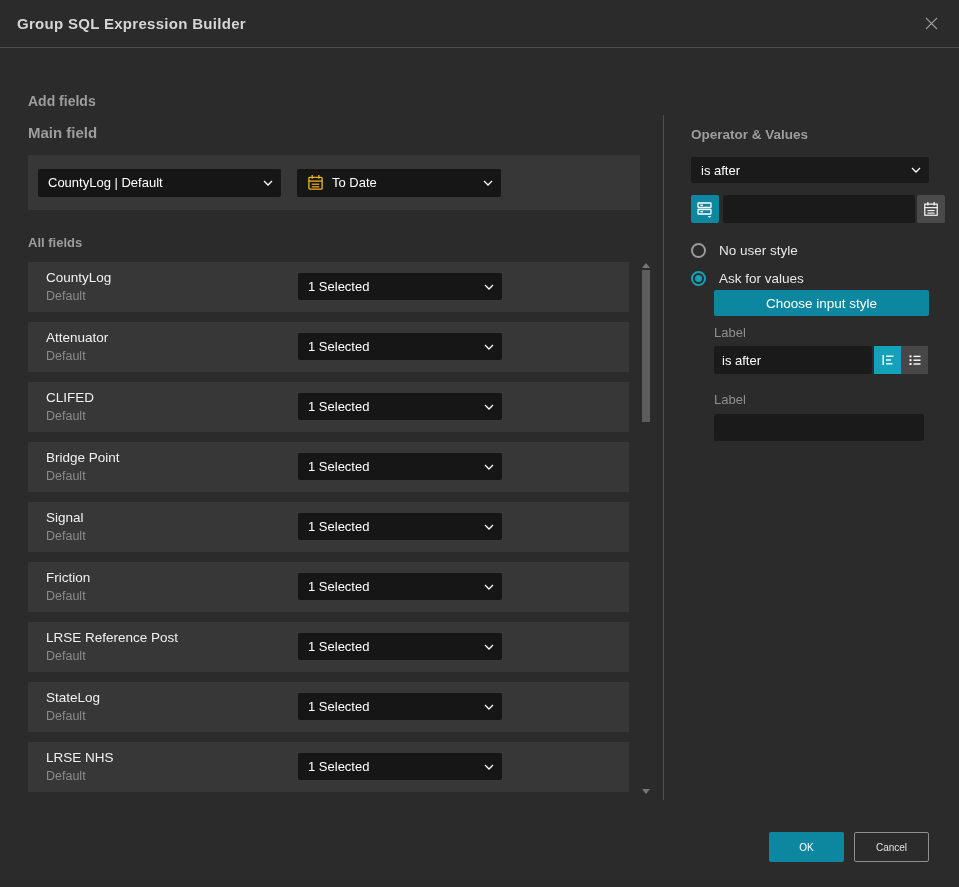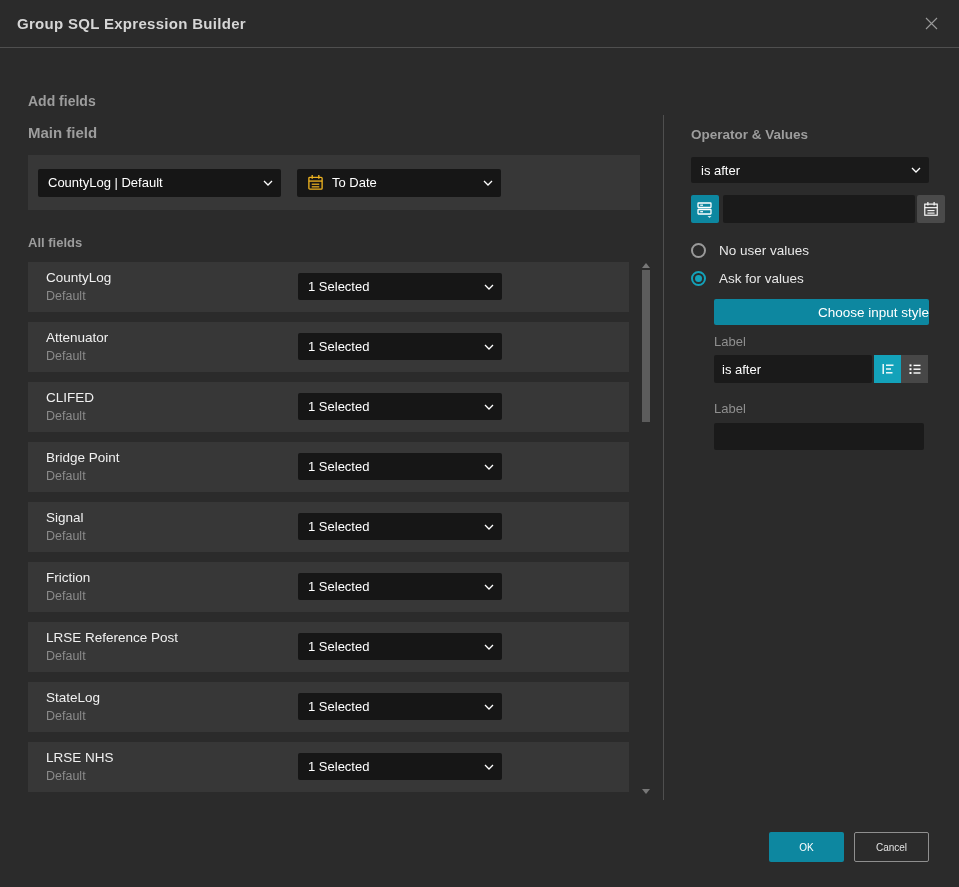--- a/index.html
+++ b/index.html
@@ -91,23 +91,23 @@
   .radios{margin-top:20px;display:flex;flex-direction:column;gap:13px;}
   .radio{display:flex;align-items:center;gap:13px;cursor:pointer;}
   .rc{width:15px;height:15px;border-radius:50%;border:2px solid #9a9a9a;flex:none;position:relative;background:transparent;}
   .radio.selected .rc{border-color:var(--accent-bright);}
   .radio.selected .rc::after{
     content:"";position:absolute;left:2px;top:2px;width:7px;height:7px;border-radius:50%;background:var(--accent-bright);
   }
   .rlabel{font-size:13.5px;color:#e8e8e8;}
   
   .choose-btn{
-    margin:13px 0 0 23px;width:215px;height:26px;
+    margin:4px 0 0 23px;width:215px;height:26px;
     background:var(--accent);color:#fff;border:none;border-radius:2px;
-    font-family:"Liberation Sans",sans-serif;font-size:13.5px;cursor:pointer;text-align:right;
+    font-family:"Liberation Sans",sans-serif;font-size:13.5px;cursor:pointer;
   }
   .flabel{margin:9px 0 0 23px;font-size:13px;color:#8f8f8f;}
   .labelrow{margin:6px 0 0 23px;display:flex;align-items:center;}
   .label-input{width:158px;height:28px;margin-right:2px;}
   .tgl{width:27px;height:28px;flex:none;display:flex;align-items:center;justify-content:center;cursor:pointer;border:none;}
   .tgl-active{background:var(--accent-bright);}
   .tgl-idle{background:#474747;}
   .hint-label{margin-top:18px;}
   .hint-input{display:block;margin:7px 0 0 23px;width:210px;height:27px;}
   
@@ -327,21 +327,21 @@
             <line x1="5" y1="10.8" x2="13" y2="10.8" stroke="#fff" stroke-width="1.2"></line>
             <line x1="5" y1="13.6" x2="13" y2="13.6" stroke="#fff" stroke-width="1.2"></line>
           </svg>
         </span>
       </button>
     </div>
 
     <div class="radios">
       <div class="radio">
         <span class="rc"></span>
-        <span class="rlabel">No user values</span>
+        <span class="rlabel">No user style</span>
       </div>
       <div class="radio selected">
         <span class="rc"></span>
         <span class="rlabel">Ask for values</span>
       </div>
     </div>
 
     <button class="choose-btn">Choose input style</button>
 
     <div class="flabel">Label</div>

